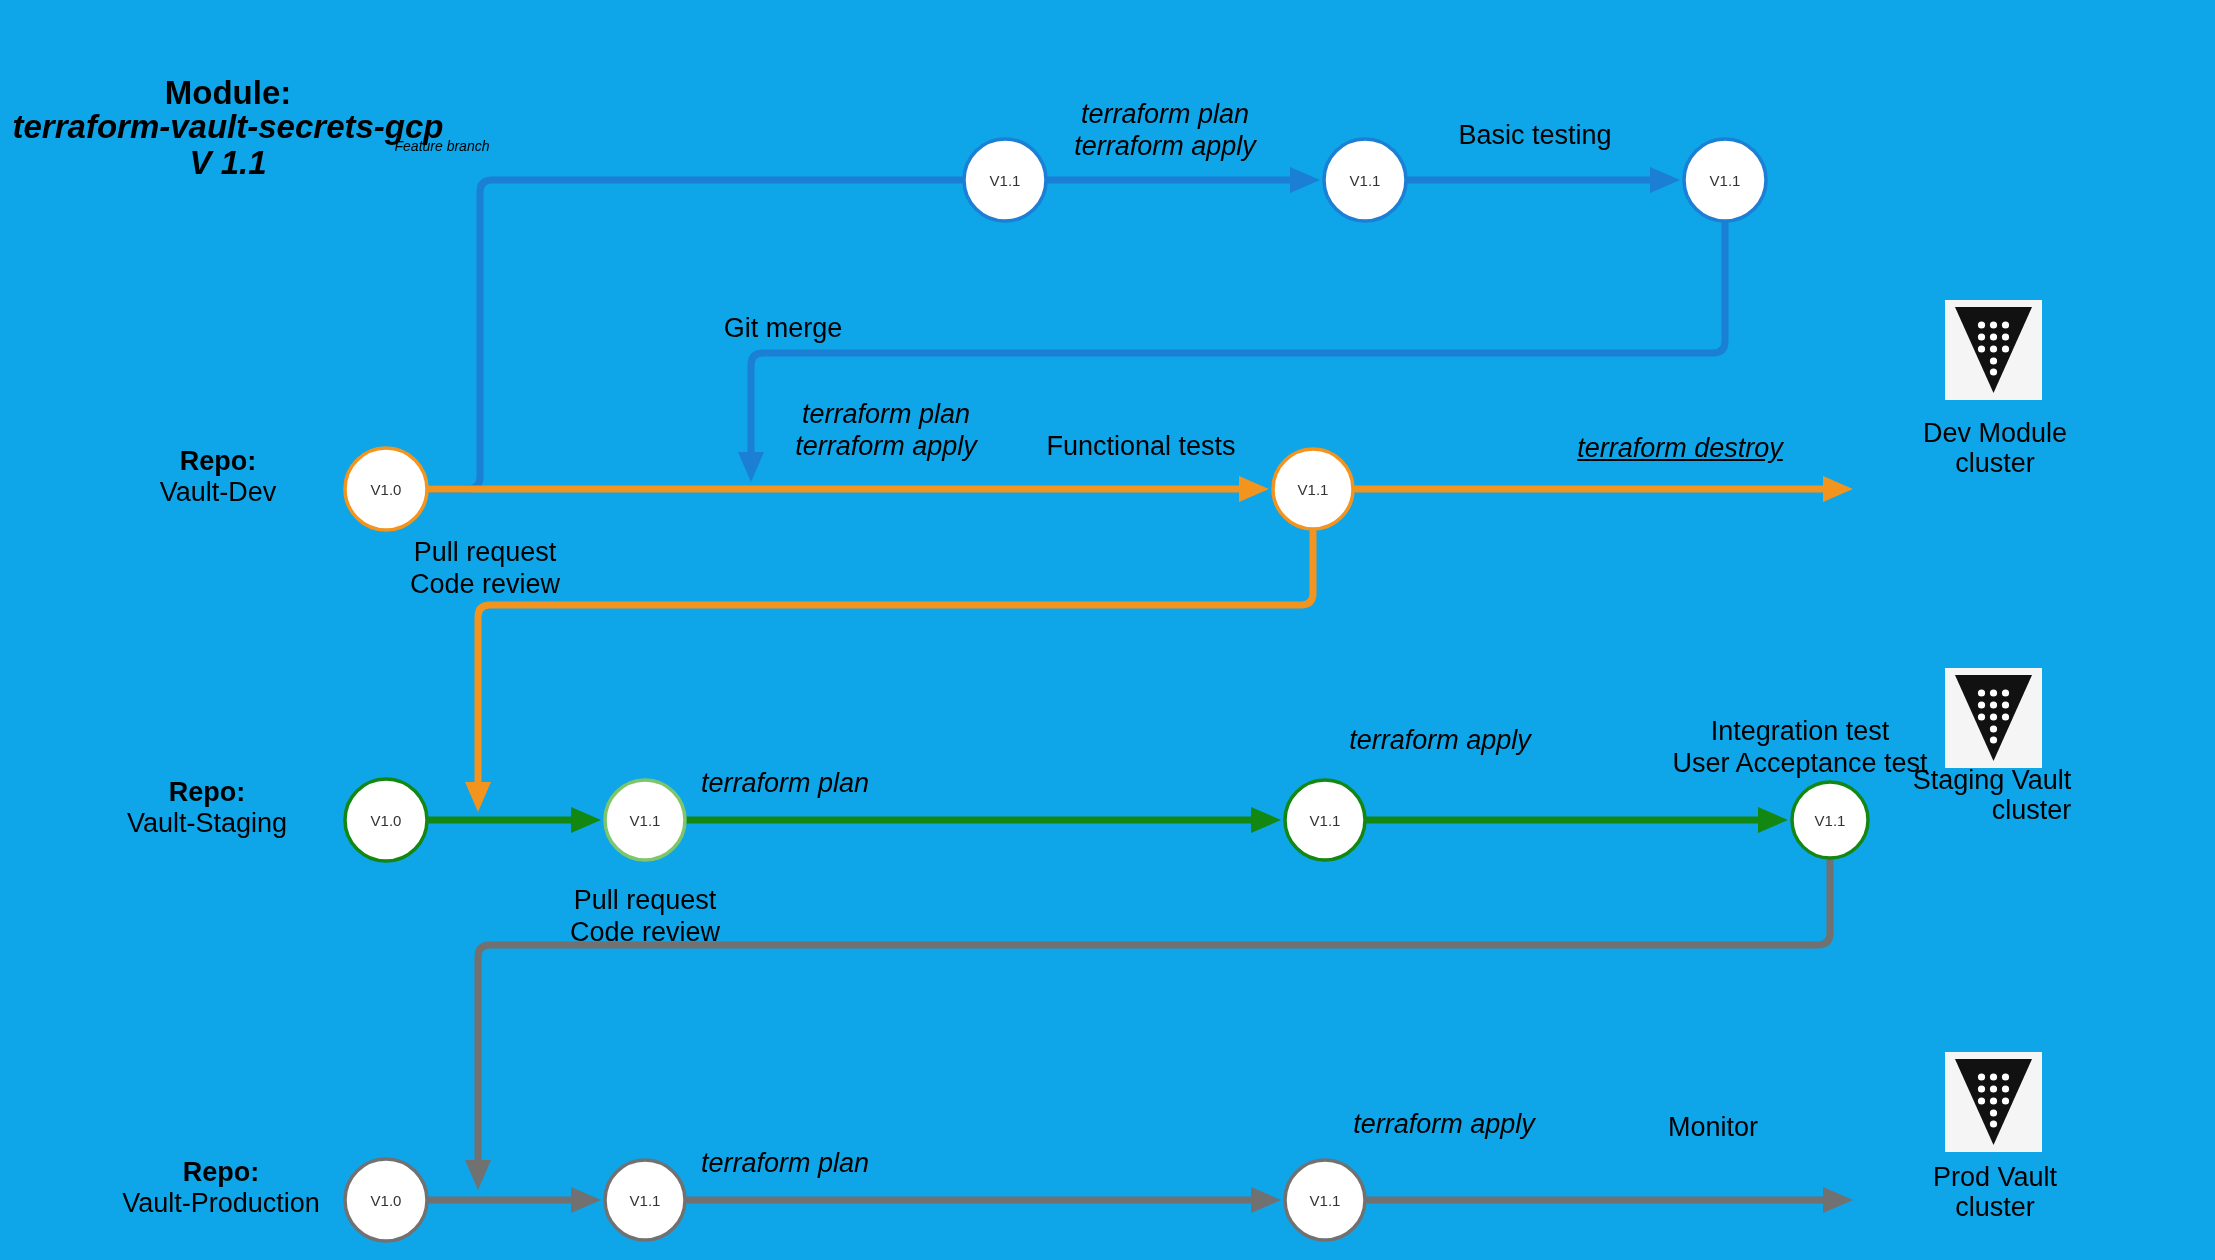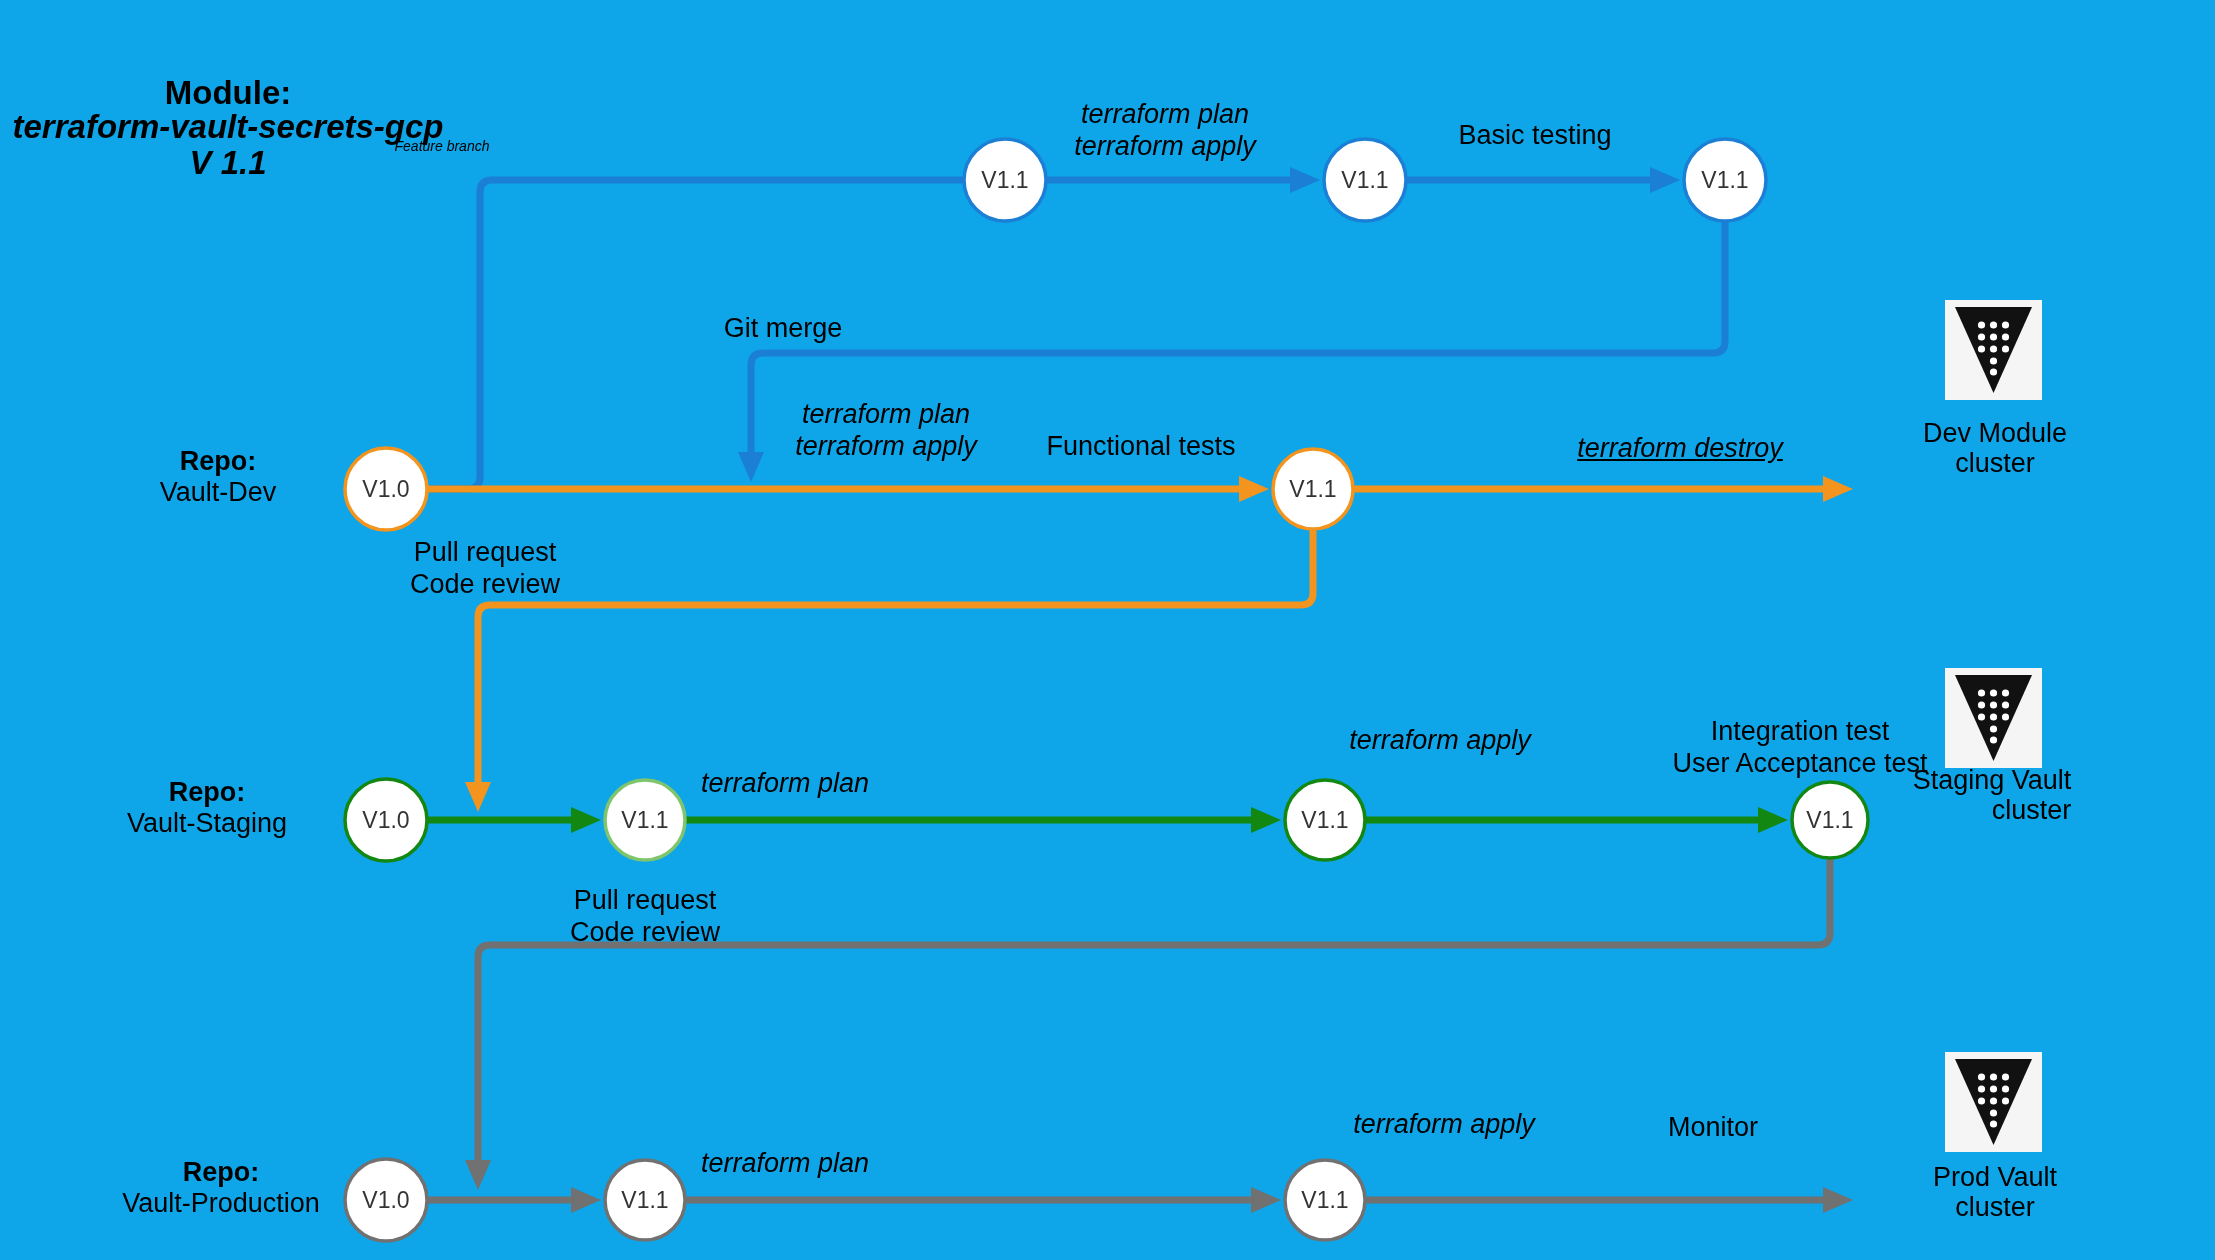--- a/index.html
+++ b/index.html
@@ -20,21 +20,21 @@
     font-size:27px;
     line-height:32px;
     color:#000;
   }
   .italic{font-style:italic;}
   .bold{font-weight:bold;}
   .small{font-size:14px;line-height:20px;}
   .node-lbl{
     position:absolute;
     transform:translate(-50%,-50%);
-    font-size:23px;
+    font-size:15px;
     color:#333;
     white-space:nowrap;
   }
   .title-line{white-space:nowrap;font-size:33px;line-height:38px;}
   .cluster-lbl{line-height:30px;}
 </style>
 </head>
 <body>
 
 <div id="canvas">

